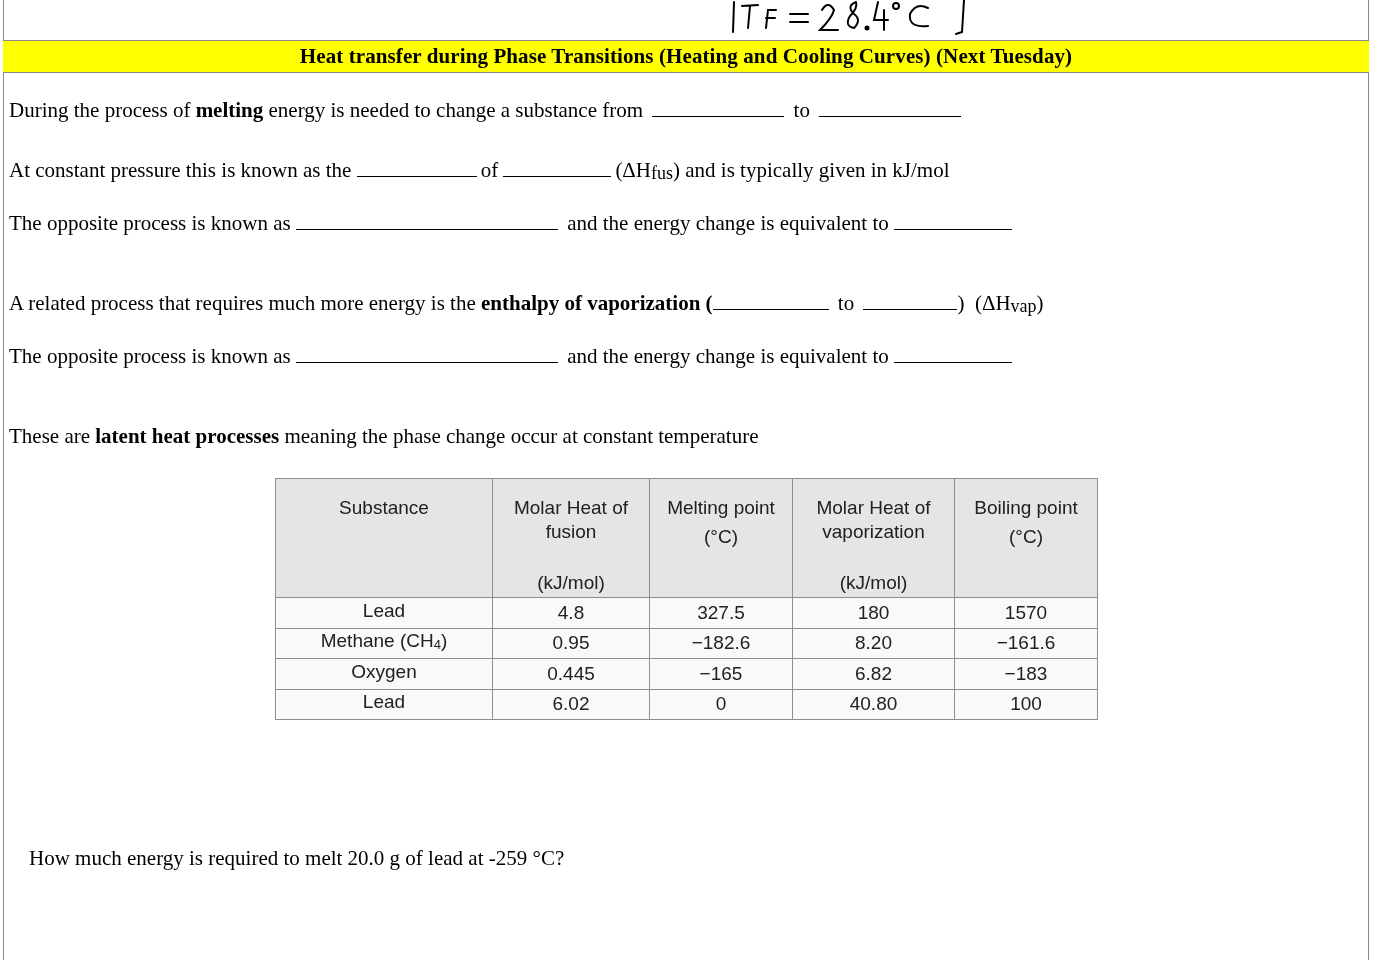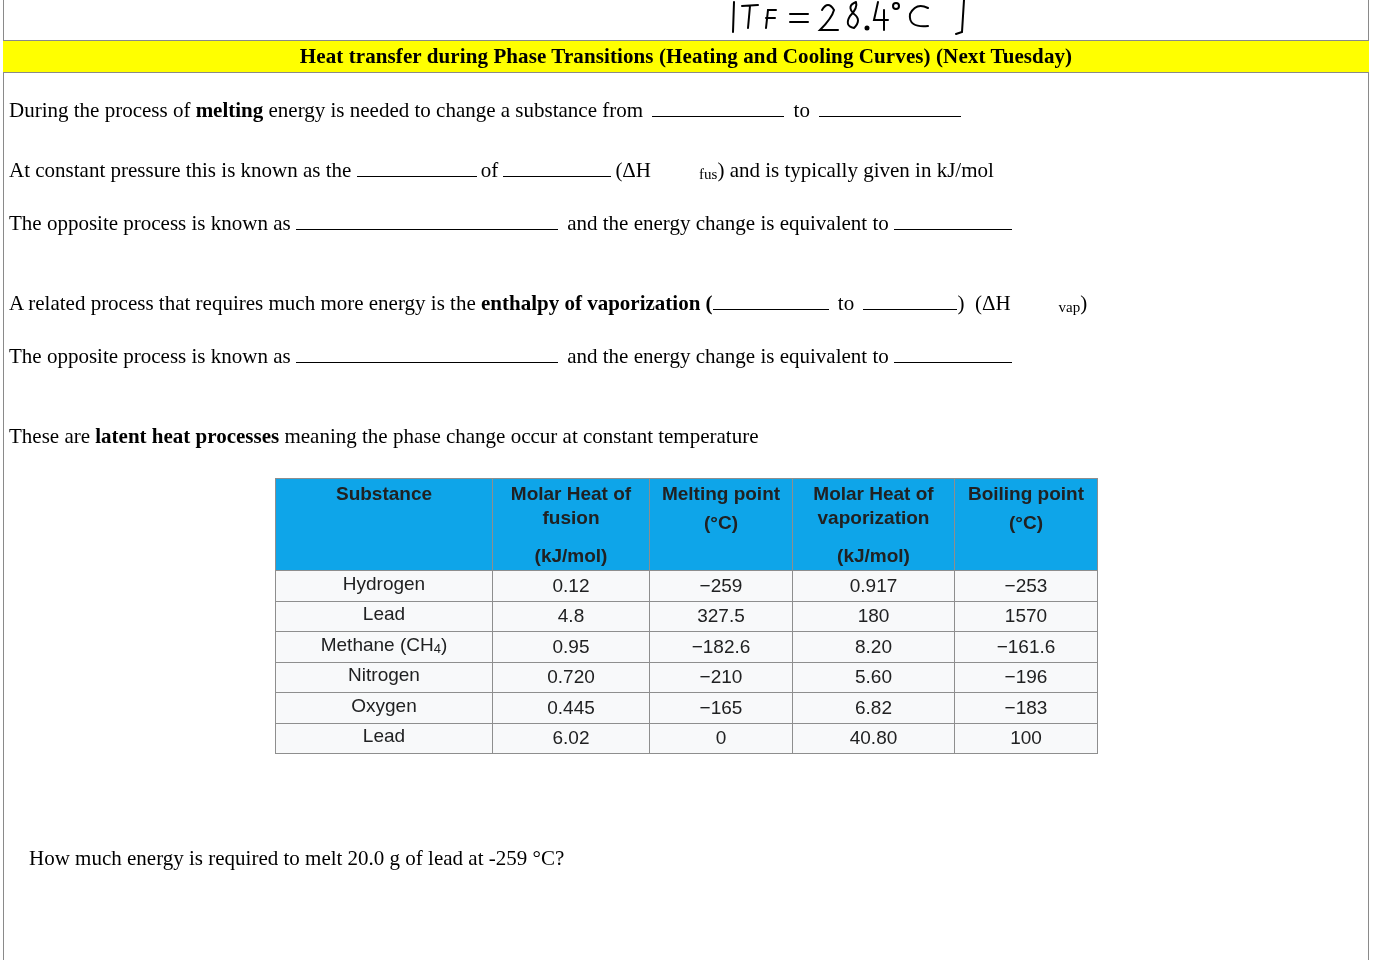--- a/index.html
+++ b/index.html
@@ -4,27 +4,27 @@
 <style>
   html, body { margin:0; padding:0; background:#ffffff; }
   body { width:1383px; height:960px; position:relative; overflow:hidden; font-family:"Liberation Serif", serif; color:#000; }
   .page-frame { position:absolute; left:3px; top:0; width:1366px; height:960px; border-left:1px solid #8a8a8a; border-right:1px solid #8a8a8a; box-sizing:border-box; }
   .handwriting { position:absolute; left:728px; top:-12px; width:250px; height:48px; }
   .handwriting svg { width:100%; height:100%; }
   .title-bar { position:absolute; left:3px; top:40px; width:1366px; height:33px; background:#ffff00; border-top:1px solid #8a8a8a; border-bottom:1px solid #8a8a8a; box-sizing:border-box; display:flex; align-items:center; justify-content:center; }
   .title-text { font-family:"Liberation Serif", serif; font-weight:bold; font-size:21px; letter-spacing:0.1px; }
   .line { position:absolute; left:9px; font-size:21px; white-space:nowrap; line-height:24px; }
   .blank { display:inline-block; border-bottom:1px solid #000; height:18px; vertical-align:baseline; margin:0 4px; }
-  .sub { font-size:15px; vertical-align:-2px;margin-left:48px; }
+  .sub { font-size:18px; vertical-align:-2px; }
   b { font-weight:bold; }
   table.data-table { position:absolute; left:275px; top:478px; border-collapse:collapse; font-family:"Liberation Sans", sans-serif; font-size:19px; color:#202122; }
   table.data-table th, table.data-table td { border:1px solid #a2a9b1; border-color:#8e8e8e; text-align:center; padding:0 5px; }
-  table.data-table th { background:#0ea5e9; font-weight:bold; vertical-align:top; line-height:24px; padding-top:3px; padding-bottom:2px; }
+  table.data-table th { background:#e5e5e5; font-weight:normal; vertical-align:top; line-height:24px; padding-top:17px; padding-bottom:2px; }
   table.data-table td { background:#f8f9fa; height:29.5px; line-height:24px; }
-  .th-sub { display:block; margin-top:14px; }
+  .th-sub { display:block; margin-top:27px; }
   .th-mid { display:block; margin-top:14px; }
   .tsub { font-size:13px; vertical-align:-2px; }
 </style>
 </head>
 <body>
 
 <div class="page-frame"></div>
 
 <div class="handwriting">
   <svg viewBox="0 0 250 48">
@@ -91,46 +91,32 @@
           <span class="th-sub">(kJ/mol)</span>
         </th>
       <th style="width:132px;">
           <span style="display:block">Boiling point</span>
           <span class="th-mid" style="margin-top:5px;">(°C)</span>
         </th>
     </tr>
   </thead>
   <tbody>
     <tr>
-      <td><span>Hydrogen</span><span class="tsub"></span><span></span></td>
-      <td>0.12</td>
-      <td>−259</td>
-      <td>0.917</td>
-      <td>−253</td>
-    </tr>
-    <tr>
       <td><span>Lead</span><span class="tsub"></span><span></span></td>
       <td>4.8</td>
       <td>327.5</td>
       <td>180</td>
       <td>1570</td>
     </tr>
     <tr>
       <td><span>Methane (CH</span><span class="tsub">4</span><span>)</span></td>
       <td>0.95</td>
       <td>−182.6</td>
       <td>8.20</td>
       <td>−161.6</td>
-    </tr>
-    <tr>
-      <td><span>Nitrogen</span><span class="tsub"></span><span></span></td>
-      <td>0.720</td>
-      <td>−210</td>
-      <td>5.60</td>
-      <td>−196</td>
     </tr>
     <tr>
       <td><span>Oxygen</span><span class="tsub"></span><span></span></td>
       <td>0.445</td>
       <td>−165</td>
       <td>6.82</td>
       <td>−183</td>
     </tr>
     <tr>
       <td><span>Lead</span><span class="tsub"></span><span></span></td>

